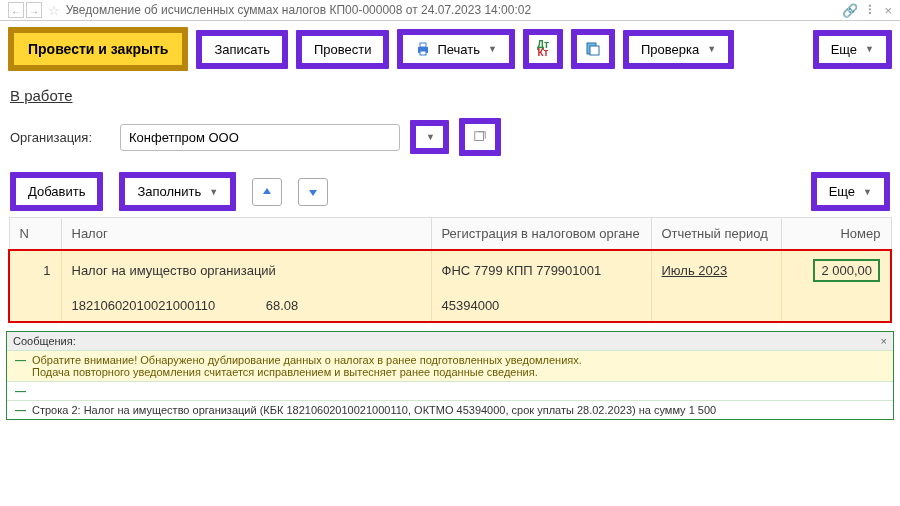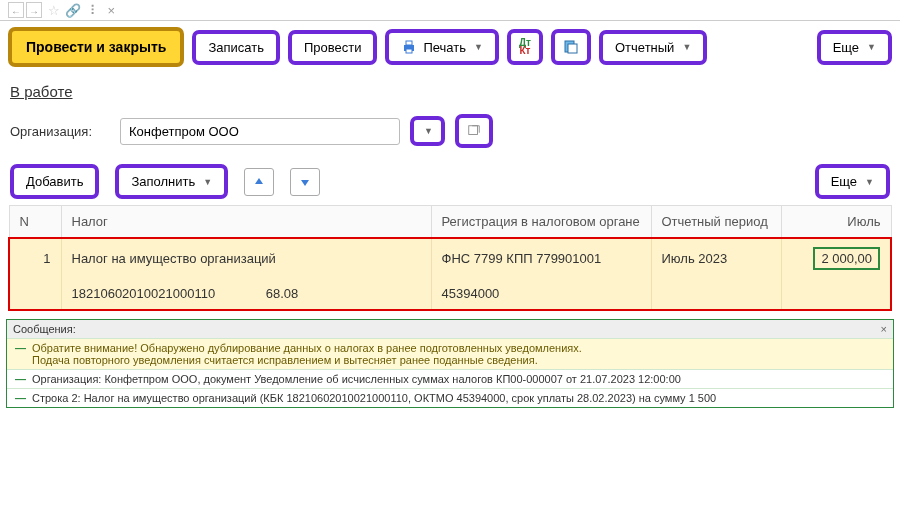--- a/index.html
+++ b/index.html
@@ -4,21 +4,21 @@
 <style>
 *{box-sizing:border-box;margin:0;padding:0;font-family:Arial,sans-serif}
 body{background:#fff;font-size:13px;color:#333;width:900px;height:506px;overflow:hidden;display:flex;flex-direction:column}
 .titlebar{display:flex;align-items:center;padding:2px 8px;border-bottom:1px solid #ccc;font-size:12px;color:#666}
 .titlebar .nav{display:flex;gap:2px;margin-right:6px}
 .titlebar .nav span{width:16px;height:16px;display:inline-flex;align-items:center;justify-content:center;border:1px solid #ccc;background:#fff;cursor:pointer;font-size:10px;color:#999}
 .titlebar .star{color:#ccc;margin-right:6px;font-size:13px}
 .titlebar .title{flex:1}
 .titlebar .wc{display:flex;gap:8px;color:#999;font-size:13px}
 .toolbar{display:flex;align-items:center;gap:8px;padding:6px 8px}
-.btn{display:inline-flex;align-items:center;gap:6px;padding:6px 12px;border:4px solid #6d28d9;background:#fff;border-radius:7px;cursor:pointer;font-size:13px}
+.btn{display:inline-flex;align-items:center;gap:6px;padding:6px 12px;border:6px solid #6d28d9;background:#fff;border-radius:1px;cursor:pointer;font-size:13px}
 .btn.primary{background:#ffd633;border-color:#b8860b;font-weight:bold;padding:8px 14px;font-size:14px}
 .btn.icon{padding:6px 8px}
 .btn .caret{font-size:9px;color:#666;margin-left:2px}
 .sp{flex:1}
 .section{padding:6px 10px}
 .status{text-decoration:underline;font-size:15px;padding:4px 0 8px 0}
 .row{display:flex;align-items:center;gap:10px;margin:6px 0}
 .lbl{min-width:90px;color:#333}
 .inp{border:1px solid #bbb;padding:5px 8px;border-radius:3px;background:#fff;font-size:13px}
 .inp.num{width:140px}
@@ -31,21 +31,21 @@
 table{width:calc(100% - 16px);margin:2px 8px;border-collapse:collapse;font-size:13px}
 th{text-align:left;padding:8px 10px;border:1px solid #ddd;background:#fafafa;font-weight:normal;color:#555}
 th.n{width:52px}
 th.reg{width:220px}
 th.per{width:130px}
 th.sum{width:110px;text-align:right}
 tbody tr td{padding:8px 10px;border-right:1px solid #f0e0b0;background:#fff3cc}
 tbody tr.r1 td{border-top:2px solid #d00}
 tbody tr.r2 td{border-bottom:2px solid #d00}
 td.n{text-align:right}
-td.per{color:#333}
+td.per{text-decoration:underline;color:#333}
 td.sum{text-align:right}
 td.sum span{display:inline-block;border:2px solid #2b8a3e;padding:2px 6px}
 tbody tr td:first-child{border-left:2px solid #d00}
 tbody tr td:last-child{border-right:2px solid #d00}
 .bottom{margin-top:auto;border:1px solid #2b8a3e;margin:6px;font-size:11px}
 .msgh{background:#eee;padding:3px 6px;display:flex;align-items:flex-end}
 .msgh .x{margin-left:auto;cursor:pointer;color:#666}
 .msg{padding:3px 8px;border-top:1px solid #cfe8cf;display:flex;gap:6px}
 .msg .dash{color:#2b8a3e;font-weight:bold}
 .msg.warn{background:#fff9d6;color:#6b5b00}
@@ -56,20 +56,21 @@
 </style>
 </head>
 <body>
 
 <div class="titlebar">
   <div class="nav">
     <span>←</span>
     <span>→</span>
   </div>
   <span class="star">☆</span>
+  <span class="title">Уведомление об исчисленных суммах налогов КП00-000008 от 24.07.2023 14:00:02</span>
   <div class="wc">
     <span>🔗</span>
     <span>⠇</span>
     <span>×</span>
   </div>
 </div>
 
 <div class="toolbar">
   <button class="btn primary">Провести и закрыть</button>
   <button class="btn">Записать</button>
@@ -86,21 +87,21 @@
   <button class="btn icon">
       <span class="dtkt"><span class="d">Дт</span><br><span class="k">Кт</span></span>
     </button>
   <button class="btn icon">
       <svg width="16" height="16" viewBox="0 0 16 16">
         <rect x="2" y="2" width="9" height="11" fill="#6fb8e8" stroke="#2a6fa8"></rect>
         <rect x="5" y="5" width="9" height="9" fill="#fff" stroke="#2a6fa8"></rect>
       </svg>
     </button>
   <button class="btn">
-      <span>Отчетный</span>
+      <span>Проверка</span>
       <span class="caret">▼</span>
     </button>
   <div class="sp"></div>
   <button class="btn">
       <span>Еще</span>
       <span class="caret">▼</span>
     </button>
 </div>
 
 <div class="section">
@@ -143,21 +144,21 @@
     </button>
 </div>
 
 <table>
   <thead>
       <tr>
     <th class="n">N</th>
     <th>Налог</th>
     <th class="reg">Регистрация в налоговом органе</th>
     <th class="per">Отчетный период</th>
-    <th class="sum">Июль</th>
+    <th class="sum">Номер</th>
   </tr>
     </thead>
   <tbody>
     <tr class="r1">
       <td class="n">1</td>
       <td>Налог на имущество организаций</td>
       <td>ФНС 7799 КПП 779901001</td>
       <td class="per">Июль 2023</td>
       <td class="sum"><span>2 000,00</span></td>
     </tr>
@@ -178,19 +179,18 @@
     </div>
   <div class="msg warn">
       <span class="dash">—</span>
       <div>
         <div>Обратите внимание! Обнаружено дублирование данных о налогах в ранее подготовленных уведомлениях.</div>
         <div>Подача повторного уведомления считается исправлением и вытесняет ранее поданные сведения.</div>
       </div>
     </div>
   <div class="msg">
       <span class="dash">—</span>
-      <span>Организация: Конфетпром ООО, документ Уведомление об исчисленных суммах налогов КП00-000007 от 21.07.2023 12:00:00</span>
     </div>
   <div class="msg">
       <span class="dash">—</span>
       <span>Строка 2: Налог на имущество организаций (КБК 18210602010021000110, ОКТМО 45394000, срок уплаты 28.02.2023) на сумму 1 500</span>
     </div>
 </div>
 
 </body></html>

